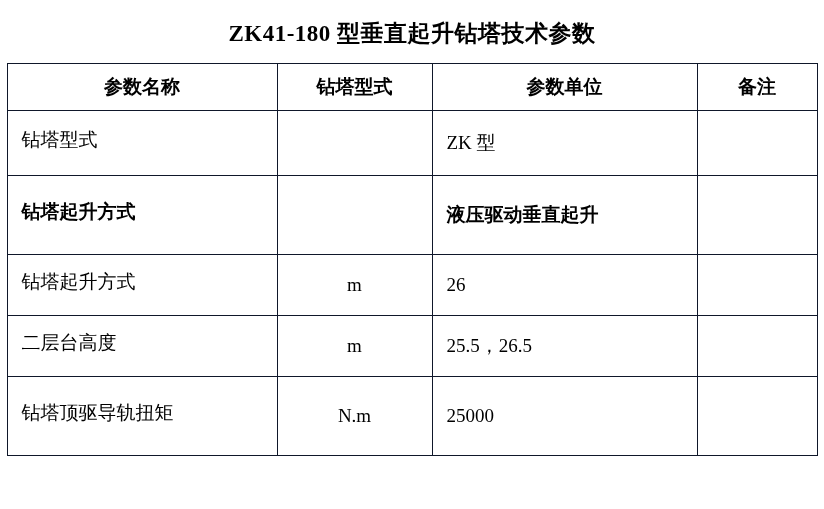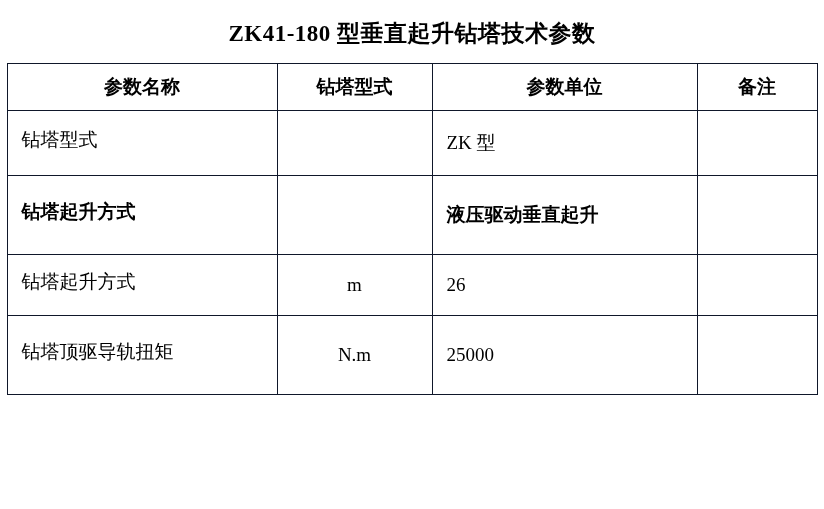--- a/index.html
+++ b/index.html
@@ -113,20 +113,26 @@
         <td class="cell-unit"></td>
         <td class="cell-value">液压驱动垂直起升</td>
         <td class="cell-note"></td>
       </tr>
       <tr class="r-height">
         <td class="cell-name">钻塔起升方式</td>
         <td class="cell-unit">m</td>
         <td class="cell-value">26</td>
         <td class="cell-note"></td>
       </tr>
+      <tr class="r-plat">
+        <td class="cell-name">二层台高度</td>
+        <td class="cell-unit">m</td>
+        <td class="cell-value">25.5，26.5</td>
+        <td class="cell-note"></td>
+      </tr>
       <tr class="r-torque">
         <td class="cell-name">钻塔顶驱导轨扭矩</td>
         <td class="cell-unit">N.m</td>
         <td class="cell-value">25000</td>
         <td class="cell-note"></td>
       </tr>
     </tbody>
   </table>
 
 </div>

